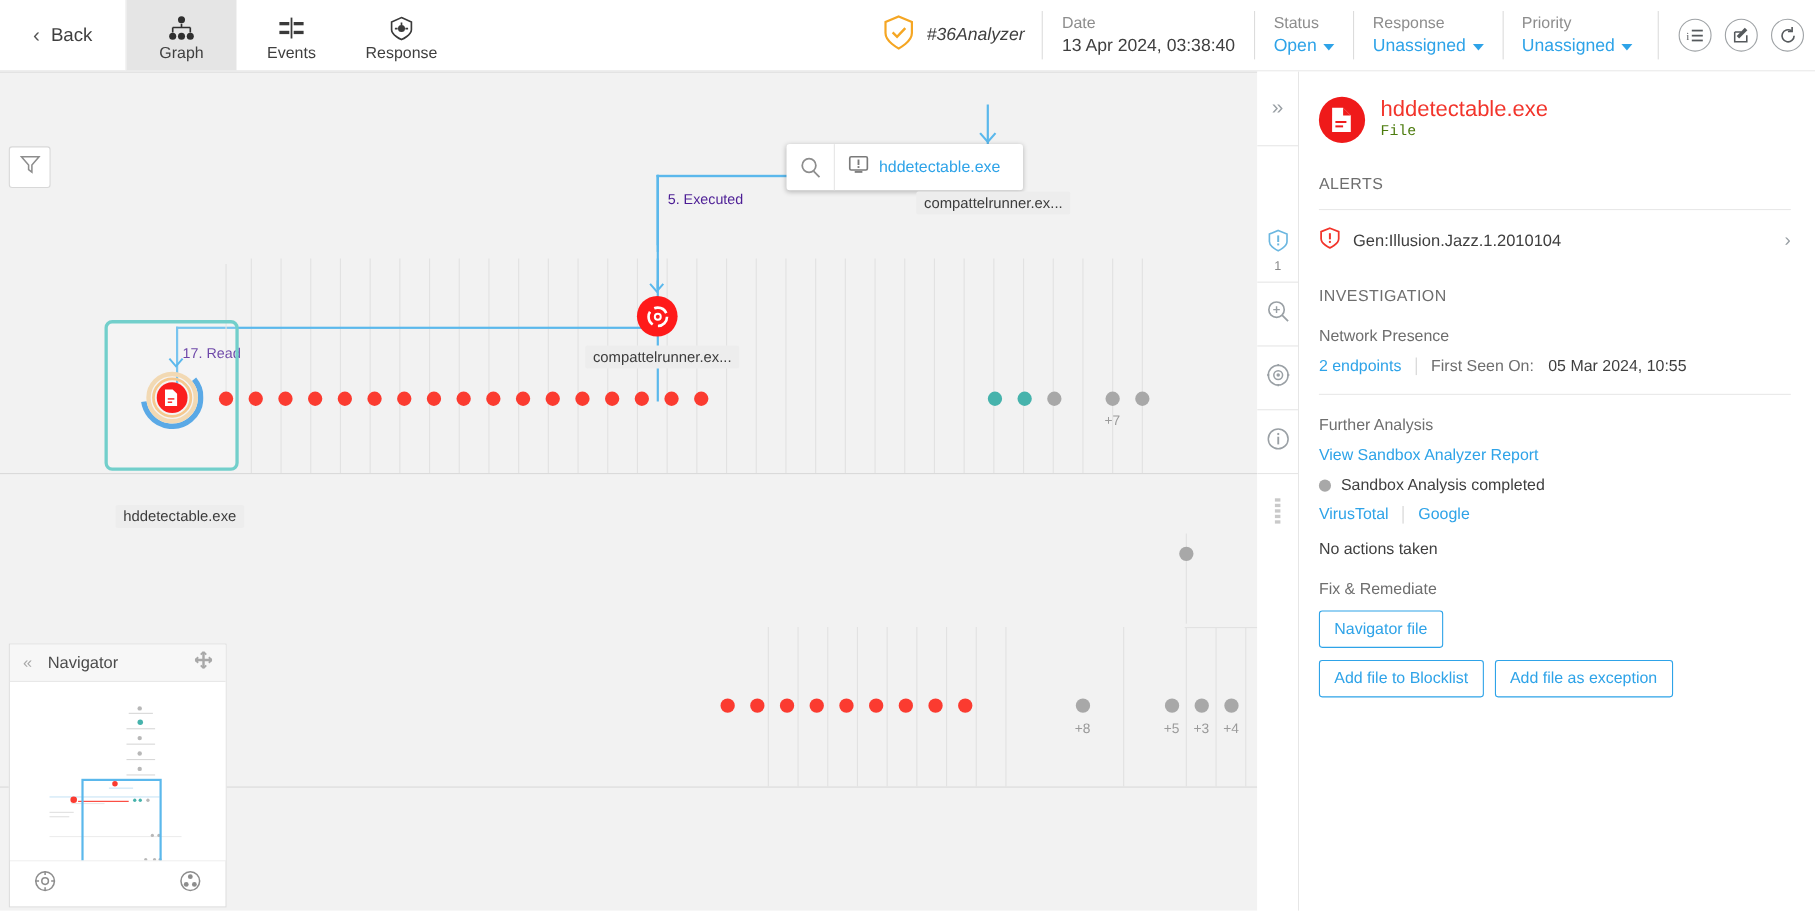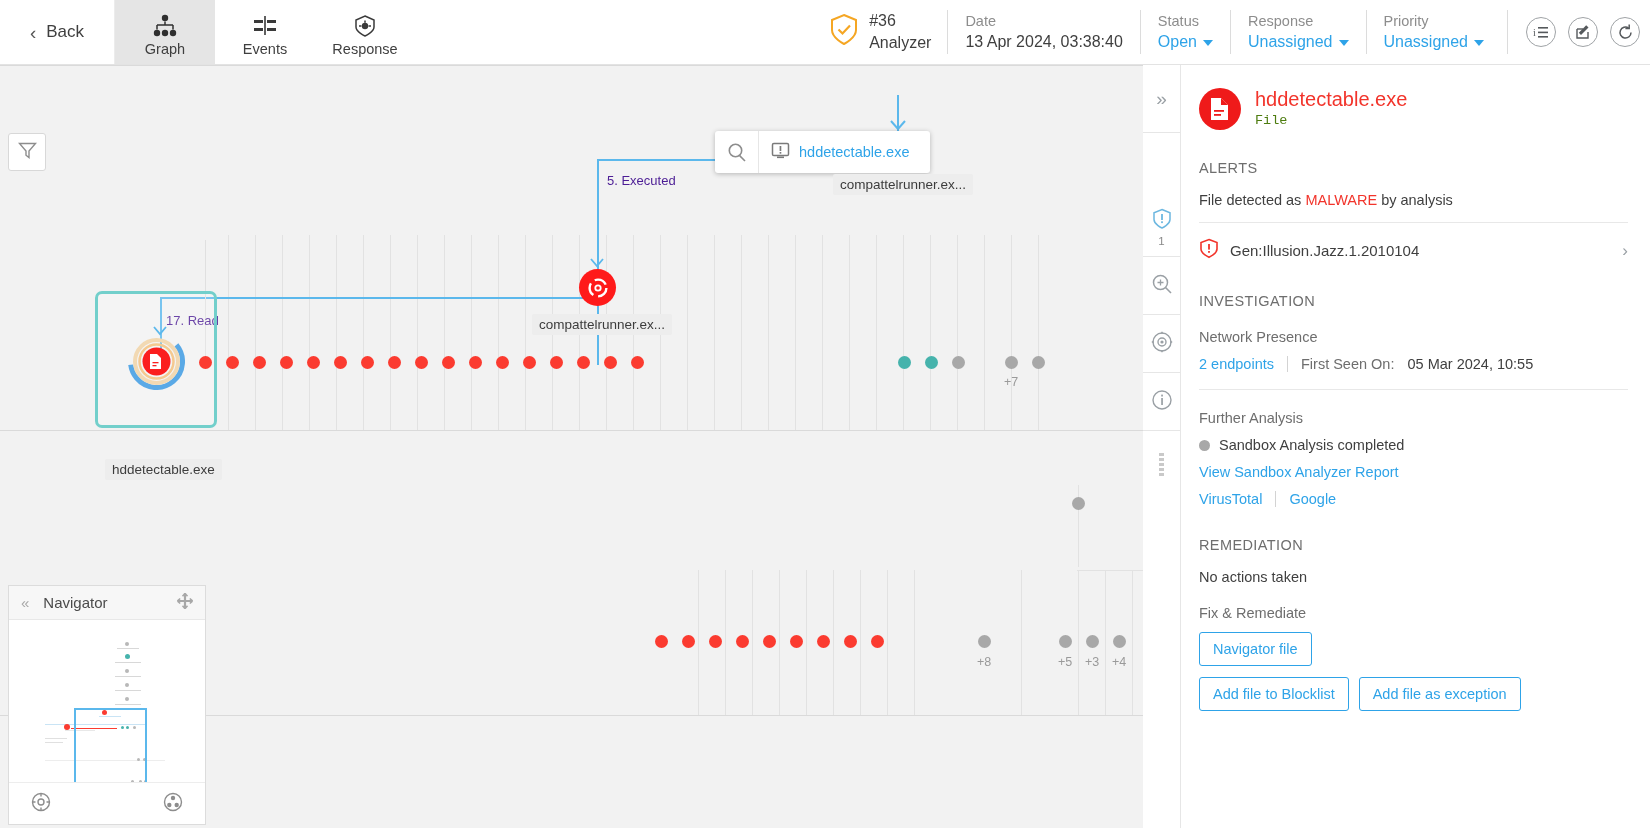--- a/index.html
+++ b/index.html
@@ -37,21 +37,21 @@
   }
   .meta-cell { display:flex; flex-direction:column; justify-content:center;
                padding:0 17px; height:44px; }
   .meta-cell.sep { border-left:1px solid #dcdcdc; }
   .meta-label { font-size:14.5px; color:#8d8d8d; line-height:20px; white-space:nowrap;}
   .meta-value { font-size:16px; color:#3f3f3f; line-height:22px; white-space:nowrap;}
   .meta-value.link { color:#2ea3e8; cursor:pointer; display:flex; align-items:center; gap:6px;}
   .caret { width:0;height:0;border-left:5px solid transparent;border-right:5px solid transparent;
            border-top:6px solid #2ea3e8; display:inline-block; margin-top:2px;}
   .report-cell { display:flex; align-items:center; gap:10px; padding:0 16px; }
-  .report-txt { display:flex; flex-direction:column; }
+  .report-txt { display:flex; flex-direction:row;font-style:italic; }
   .icon-btns { display:flex; align-items:center; gap:12px; padding-left:18px;
                border-left:1px solid #dcdcdc; height:44px; margin-left:6px;}
   .round-btn { width:30px;height:30px;border-radius:50%;border:1px solid #9fa3a6;
                display:flex;align-items:center;justify-content:center;cursor:pointer;color:#55595c;}
 
   
   .canvas {
     position:absolute; top:65px; left:0; width:1143px; height:763px;
     background:#f2f2f2; overflow:hidden;
   }
@@ -613,23 +613,20 @@
         </svg>
       </span>
       <span>
         <div class="p-name">hddetectable.exe</div>
         <div class="p-sub">File</div>
       </span>
     </div>
 
     <div class="sect-h">ALERTS</div>
 
-    <div class="row-txt">
-      <span>File detected as </span><span class="mal">MALWARE</span><span> by analysis</span>
-    </div>
 
     <div class="alert-row">
       <span>
         <svg width="20" height="21" viewBox="0 0 20 21">
           <path d="M10 1.5 L18 4.6 V11 C18 15.8 10 19.3 10 19.3 C10 19.3 2 15.8 2 11 V4.6 Z" fill="none" stroke="#f2342b" stroke-width="1.6"></path>
           <rect x="9.1" y="6" width="1.8" height="5.6" fill="#f2342b"></rect>
           <rect x="9.1" y="13" width="1.8" height="1.8" fill="#f2342b"></rect>
         </svg>
       </span>
       <span class="alert-name">Gen:Illusion.Jazz.1.2010104</span>
@@ -641,34 +638,33 @@
     <div class="sub-lbl">Network Presence</div>
     <div class="inline-row">
       <span class="lnk">2 endpoints</span>
       <i class="vsep"></i>
       <span style="color:#6e6e6e;">First Seen On:</span>
       <span>05 Mar 2024, 10:55</span>
     </div>
     <div class="hr"></div>
 
     <div class="sub-lbl">Further Analysis</div>
+    <div class="inline-row">
+      <span class="lnk">View Sandbox Analyzer Report</span>
+    </div>
     <div class="inline-row" style="gap:9px;">
       <i class="status-dot"></i>
       <span>Sandbox Analysis completed</span>
-    </div>
-    <div class="inline-row">
-      <span class="lnk">View Sandbox Analyzer Report</span>
     </div>
     <div class="inline-row">
       <span class="lnk">VirusTotal</span>
       <i class="vsep"></i>
       <span class="lnk">Google</span>
     </div>
 
-    <div class="sect-h">REMEDIATION</div>
     <div class="row-txt">No actions taken</div>
 
     <div class="sub-lbl">Fix &amp; Remediate</div>
     <div class="btn-row">
       <button class="btn-out">Navigator file</button>
     </div>
 
     <div class="btn-row">
       <button class="btn-out">Add file to Blocklist</button>
       <button class="btn-out">Add file as exception</button>

